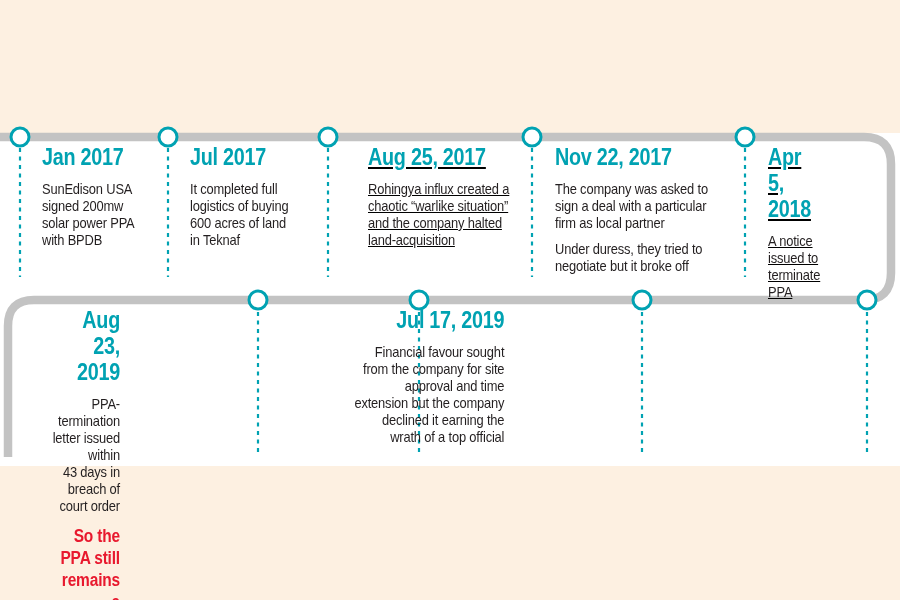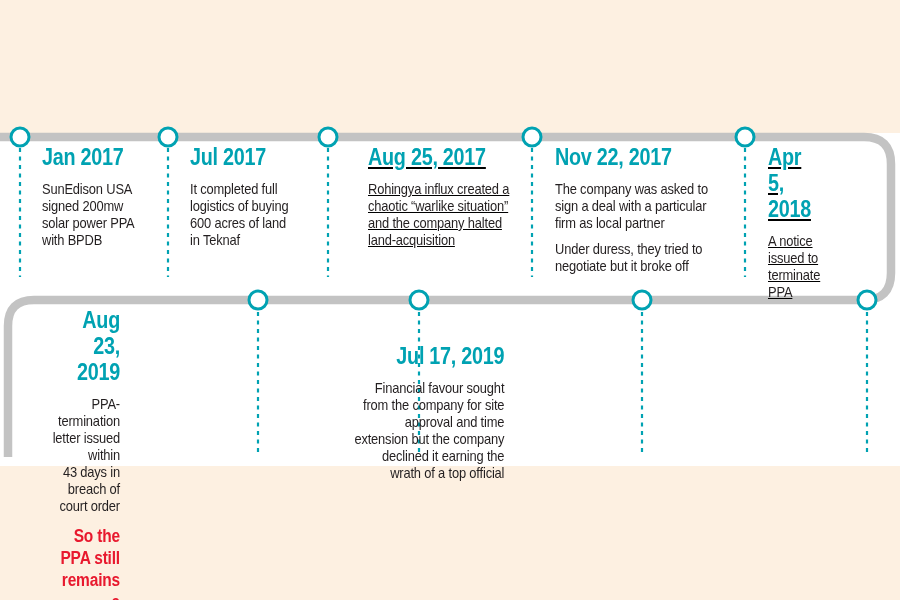--- a/index.html
+++ b/index.html
@@ -72,21 +72,21 @@
   #evt-t0 { left: 42px; }
   #evt-t1 { left: 190px; }
   #evt-t2 { left: 368px; text-decoration: underline; }
   #evt-t3 { left: 555px; }
   #evt-t4 { left: 768px; text-decoration: underline; }
 
   
   .evt.bottom-row { top: 307px; }
   #evt-b0 { right: 660px; margin-left: 41px; }
   #evt-b1 { right: 495px; }
-  #evt-b2 { right: 276px; margin-top: 36px; }
+  #evt-b2 { right: 276px; }
   #evt-b3 { right: 50px; }
 </style>
 </head>
 <body>
 
 <div class="stage">
 
   <div class="white-band"></div>
 
   <svg class="overlay" viewBox="0 0 900 600">

